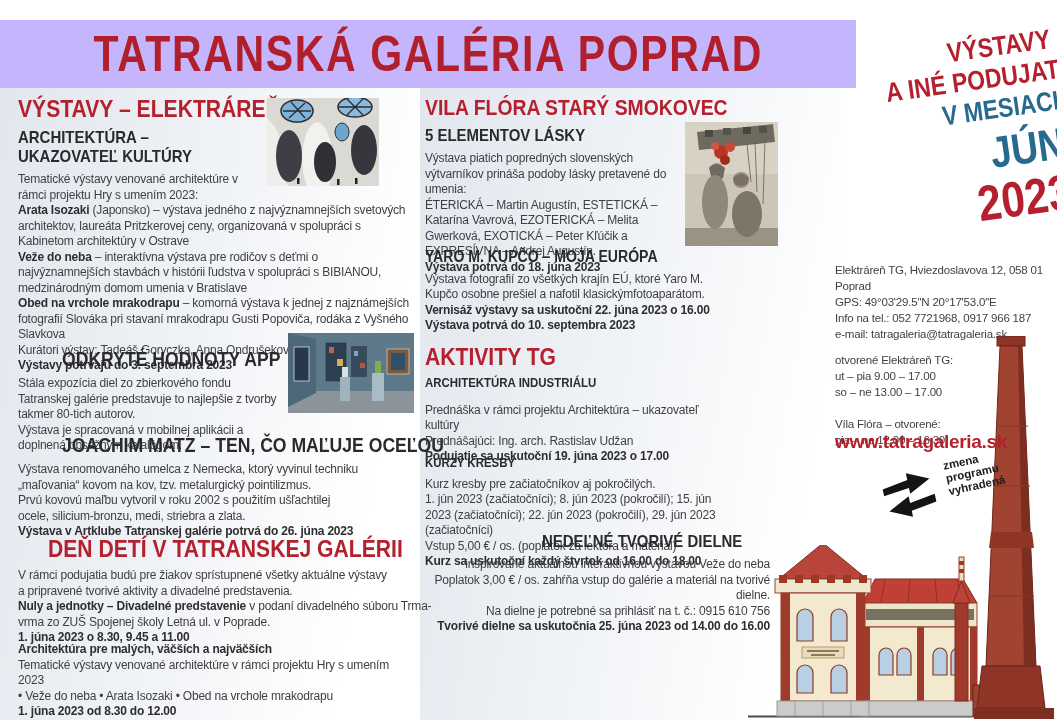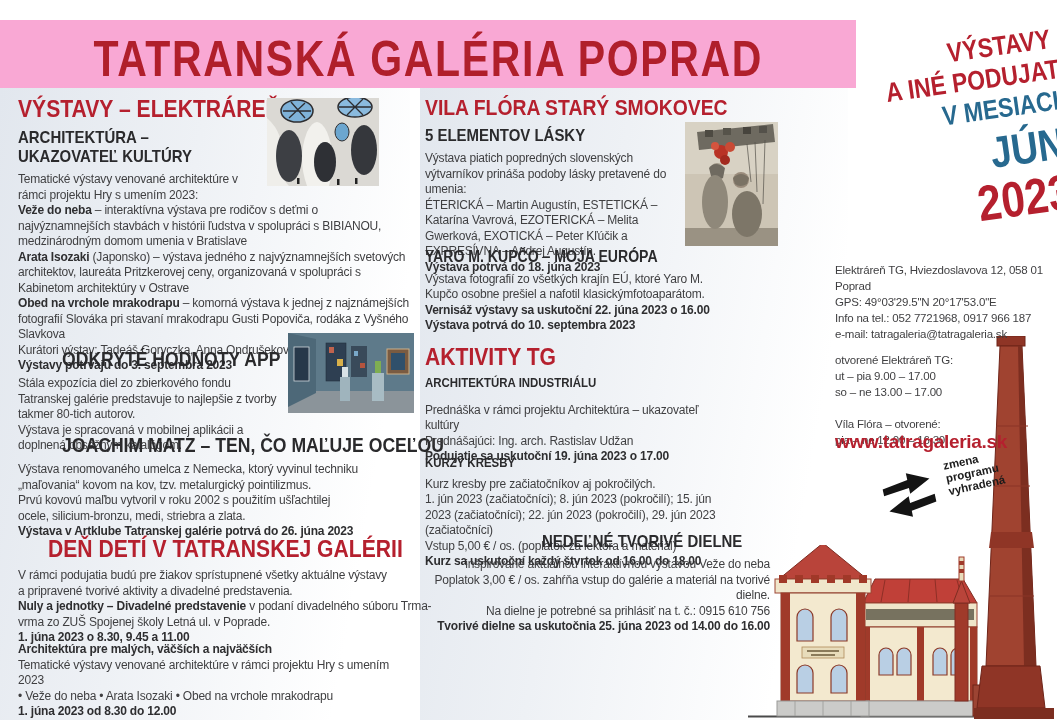--- a/index.html
+++ b/index.html
@@ -1,21 +1,21 @@
 <!DOCTYPE html>
 <html><head>
 <meta charset="utf-8">
 <style>
   html,body{margin:0;padding:0;}
   body{width:1057px;height:720px;position:relative;overflow:hidden;background:#ffffff;
        font-family:"Liberation Sans","DejaVu Sans",sans-serif;color:#3f3f41;}
   .page{position:absolute;inset:0;}
   
-  .banner{position:absolute;left:0;top:20px;width:856px;height:68px;background:#f9a8d4;
-          display:flex;align-items:flex-end;justify-content:center;}
+  .banner{position:absolute;left:0;top:20px;width:856px;height:68px;background:#c4b5fd;
+          display:flex;align-items:center;justify-content:center;}
   .banner-title{font-weight:bold;font-size:50px;letter-spacing:2px;color:#b01f2b;
                 display:inline-block;transform:scaleX(.82);transform-origin:50% 50%;white-space:nowrap;}
   
   .band{position:absolute;top:88px;height:632px;
         background:linear-gradient(100deg,#e2e7ee 0%,#eef1f5 40%,#ffffff 85%);}
   .band-left{left:0;width:410px;}
   .band-mid{left:420px;width:428px;}
   
   .cond{display:inline-block;transform:scaleX(.88);transform-origin:0 50%;white-space:nowrap;}
   .h-red{color:#b5202e;font-weight:bold;font-size:24px;line-height:1.05;margin:0 0 7px 0;}
@@ -61,22 +61,22 @@
 
   <div class="col col-left">
 
     <div class="sec" style="top:0;">
       <h1 class="h-red"><span class="cond">VÝSTAVY – ELEKTRÁREŇ TG</span></h1>
       <h2 class="h-dark" style="width:250px;">
         <span class="cond">ARCHITEKTÚRA –</span><br>
         <span class="cond">UKAZOVATEĽ KULTÚRY</span>
       </h2>
       <p class="body" style="width:240px;">Tematické výstavy venované architektúre v rámci projektu Hry s umením 2023:</p>
+      <p class="body"><b>Arata Isozaki</b><span> (Japonsko) – výstava jedného z najvýznamnejších svetových architektov, laureáta Pritzkerovej ceny, organizovaná v spolupráci s Kabinetom architektúry v Ostrave</span></p>
       <p class="body"><b>Veže do neba</b><span> – interaktívna výstava pre rodičov s deťmi o najvýznamnejších stavbách v histórii ľudstva v spolupráci s BIBIANOU, medzinárodným domom umenia v Bratislave</span></p>
-      <p class="body"><b>Arata Isozaki</b><span> (Japonsko) – výstava jedného z najvýznamnejších svetových architektov, laureáta Pritzkerovej ceny, organizovaná v spolupráci s Kabinetom architektúry v Ostrave</span></p>
       <p class="body"><b>Obed na vrchole mrakodrapu</b><span> – komorná výstava k jednej z najznámejších fotografií Slováka pri stavaní mrakodrapu Gusti Popoviča, rodáka z Vyšného Slavkova</span></p>
       <p class="body">Kurátori výstav: Tadeáš Goryczka, Anna Ondrušeková, Lucia Marušicová</p>
       <p class="body bold-line">Výstavy potrvajú do 3. septembra 2023</p>
     </div>
 
     <div class="sec" style="top:252px;">
       <h2 class="h-dark lg" style="padding-left:44px;"><span class="cond">ODKRYTÉ HODNOTY APP</span></h2>
       <p class="body" style="width:264px;">Stála expozícia diel zo zbierkového fondu Tatranskej galérie predstavuje to najlepšie z tvorby takmer 80-tich autorov.</p>
       <p class="body" style="width:264px;">Výstava je spracovaná v mobilnej aplikácii a doplnená obsažným katalógom.</p>
     </div>

